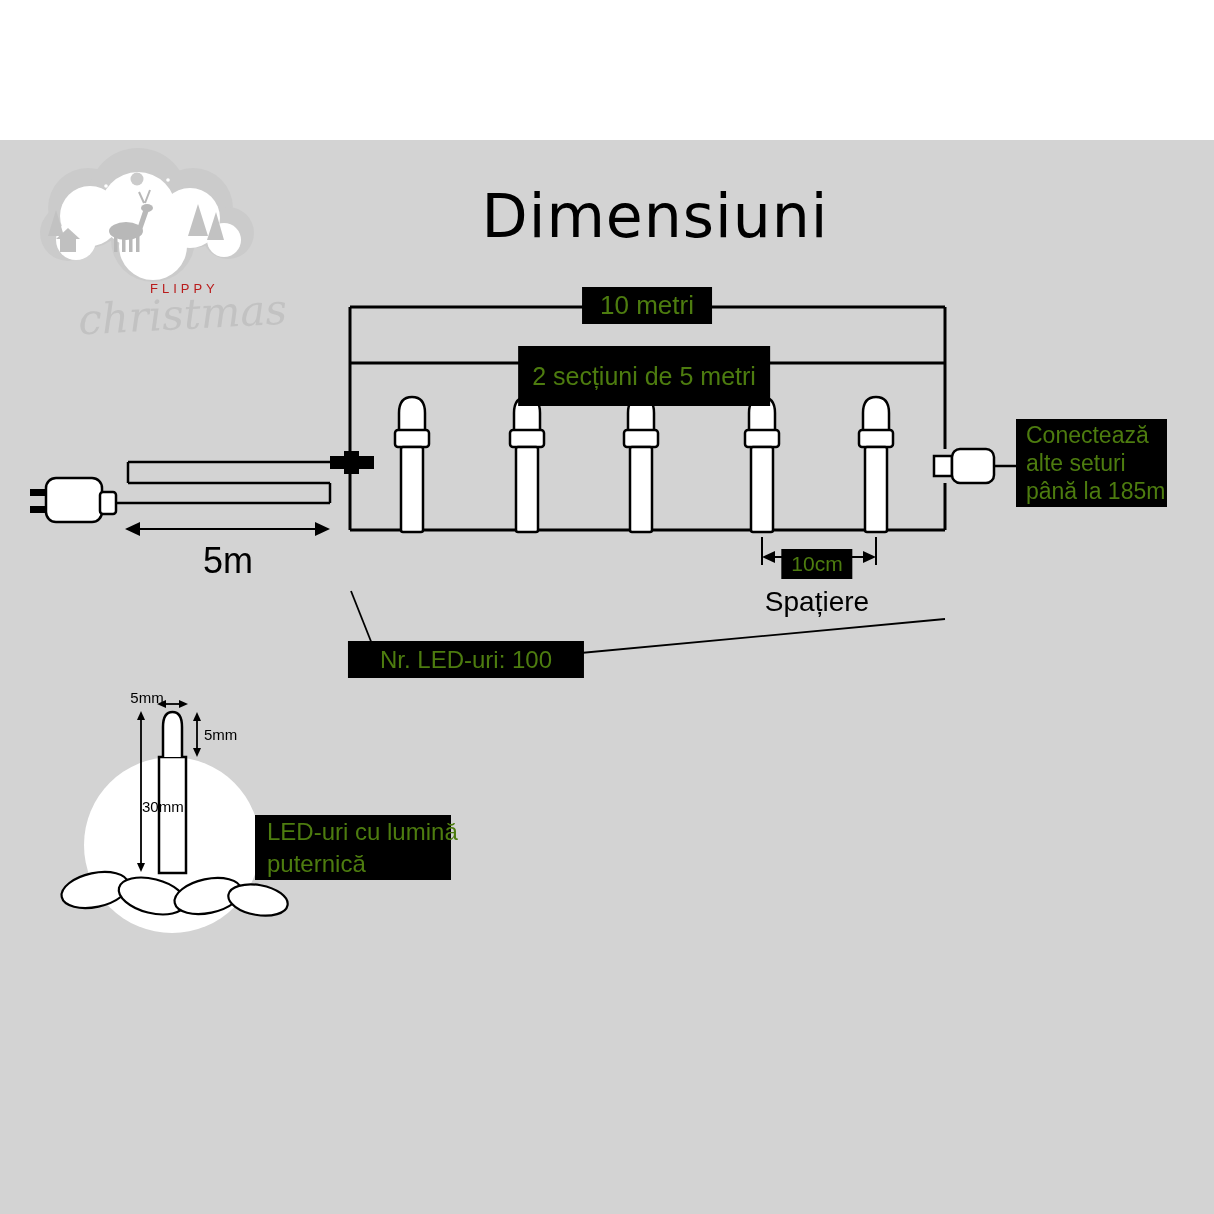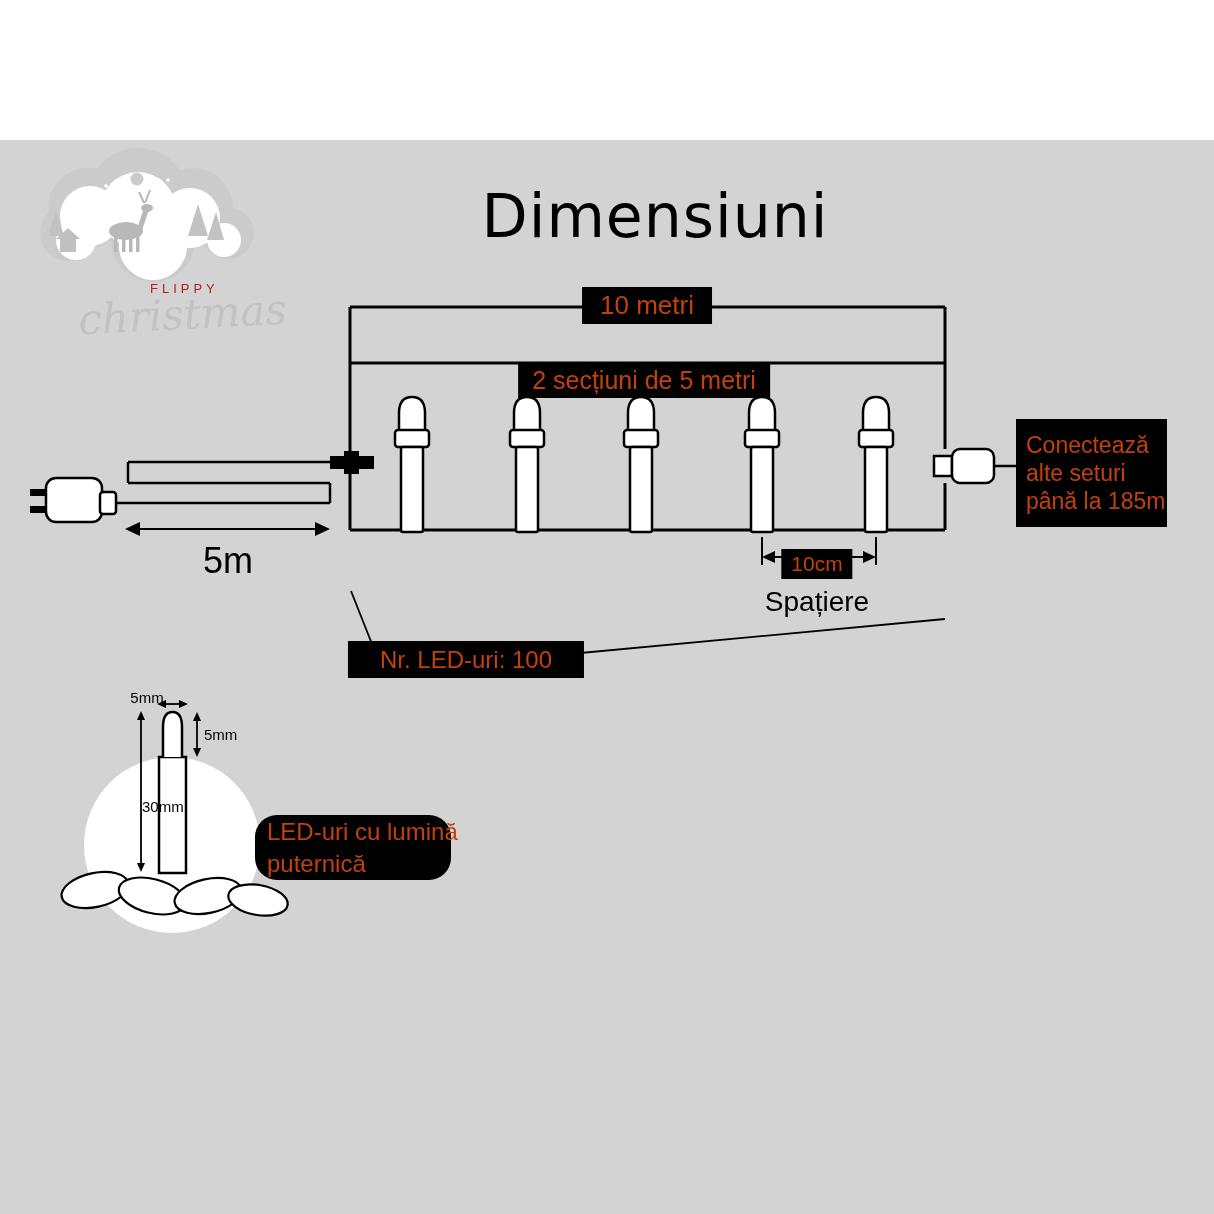--- a/index.html
+++ b/index.html
@@ -3,34 +3,34 @@
 <meta charset="utf-8">
 <style>
   html,body{margin:0;padding:0;background:#fff;}
   .stage{position:relative;width:1214px;height:1214px;background:#ffffff;overflow:hidden;
          font-family:"Liberation Sans",sans-serif;color:#000;}
   .gray-bg{position:absolute;left:0;top:140px;width:1214px;height:1074px;background:#d3d3d3;}
   svg.diagram{position:absolute;left:0;top:0;z-index:1;}
   .abs{position:absolute;z-index:2;}
   .title{left:0;top:181px;width:100%;text-align:center;
          font-family:"DejaVu Sans",sans-serif;font-size:60px;font-weight:500;letter-spacing:1px;margin-left:48px;}
-  .blackbox{position:absolute;z-index:2;background:#000;color:#c2410c;display:flex;
+  .blackbox{position:absolute;z-index:2;background:#000;color:#4d7c0f;display:flex;
             align-items:center;justify-content:center;white-space:nowrap;
             font-family:"Liberation Sans",sans-serif;}
   .cbox{transform:translateX(-50%);}
   #box-10m{left:647px;top:287px;height:37px;padding:0 18px;font-size:26px;}
-  #box-sections{left:644px;top:362px;height:36px;padding:0 14px;font-size:25px;}
+  #box-sections{left:644px;top:346px;height:36px;padding:12px 14px;font-size:25px;}
   #box-10cm{left:817px;top:549px;height:30px;padding:0 10px;font-size:21px;}
   #box-count{left:466px;top:641px;height:37px;padding:0 32px;font-size:24px;}
-  #box-connect{left:1016px;top:419px;width:151px;height:108px;font-size:23px;line-height:1.22;
+  #box-connect{left:1016px;top:419px;width:151px;height:88px;font-size:23px;line-height:1.22;
                flex-direction:column;align-items:flex-start;justify-content:center;
                padding-left:10px;box-sizing:border-box;white-space:nowrap;}
   #box-bright{left:255px;top:815px;width:196px;height:65px;font-size:24px;line-height:1.3;
               flex-direction:column;align-items:flex-start;justify-content:center;
-              padding-left:12px;box-sizing:border-box;border-radius:22px;}
+              padding-left:12px;box-sizing:border-box;}
   .plain{position:absolute;z-index:2;font-family:"Liberation Sans",sans-serif;}
   #label-5m{left:125px;top:540px;width:206px;text-align:center;font-size:36px;}
   #label-spatiere{left:717px;top:586px;width:200px;text-align:center;font-size:28px;}
   #heading-ledsize{left:58px;top:655px;font-family:"DejaVu Sans",sans-serif;font-size:28px;}
   #label-5mm-top{left:117px;top:689px;width:60px;text-align:center;font-size:15px;}
   #label-5mm-right{left:204px;top:726px;font-size:15px;}
   #label-30mm{left:94px;top:798px;font-size:15px;margin-left:48px;}
   #footnote{left:0;top:996px;width:100%;text-align:center;font-size:27px;}
   #logo-flippy{left:150px;top:281px;font-size:13px;letter-spacing:4px;color:#b91c1c;}
   #logo-christmas{left:78px;top:290px;font-family:"DejaVu Serif",serif;font-style:italic;

